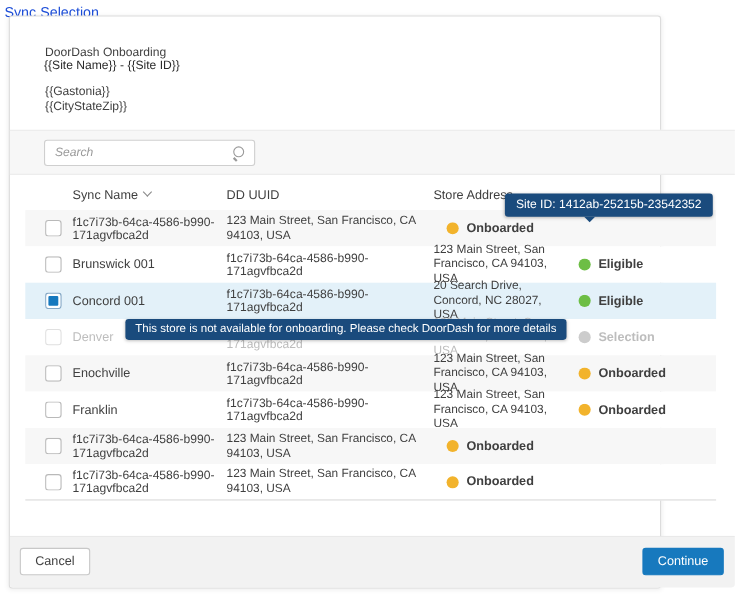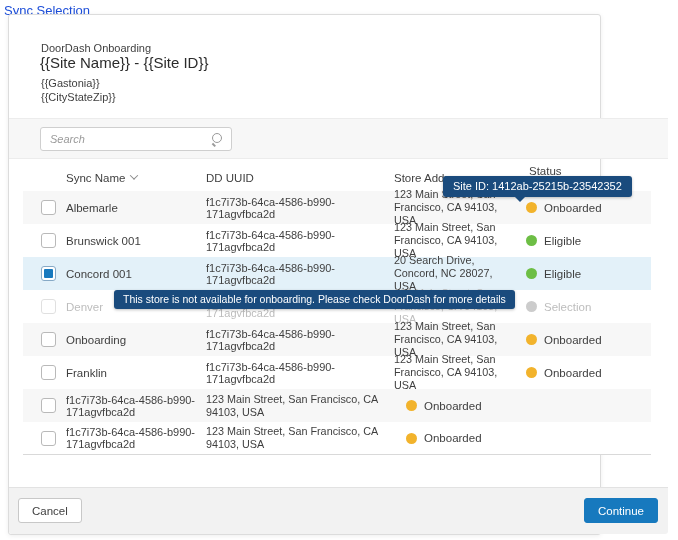--- a/index.html
+++ b/index.html
@@ -6,21 +6,21 @@
   html,body { background:#fff; }
   body { font-family:"Liberation Sans", sans-serif; color:#3f3f3f; }
   .stage { position:relative; width:678px; height:540px; background:#fff; overflow:hidden; }
 
   .page-title { position:absolute; left:4px; top:3px; font-size:13px; color:#1d4ed8; }
 
   .modal { position:absolute; left:8px; top:14px; width:593px; height:521px; background:#fff;
            border:1px solid #dcdcdc; border-radius:3px; box-shadow:0 1px 5px rgba(0,0,0,.07); }
 
   .eyebrow { position:absolute; left:32px; top:27px; font-size:11px; color:#3f3f3f; }
-  .site-title { position:absolute; left:31px; top:39px; font-size:15px; color:#2b2b2b; font-weight:400; }
+  .site-title { position:absolute; left:31px; top:39px; font-size:11px; color:#2b2b2b; font-weight:400; }
   .addr-line1 { position:absolute; left:32px; top:62px; font-size:11px; color:#3f3f3f; }
   .addr-line2 { position:absolute; left:32px; top:76px; font-size:11px; color:#3f3f3f; }
 
   .search-band { position:absolute; left:0; top:103px; width:659px; height:41px;
                  background:#f7f7f7; border-top:1px solid #ececec; border-bottom:1px solid #ececec; }
   .search-box { position:absolute; left:31px; top:8px; width:192px; height:24px; background:#fff;
                 border:1px solid #cfcfcf; border-radius:3px; display:flex; align-items:center; }
   .search-input { flex:1; border:none; outline:none; background:transparent; font-family:"Liberation Sans",sans-serif;
                   font-size:11px; color:#6e6e6e; padding:0 4px 0 9px; min-width:0; }
   .search-input::placeholder { color:#9a9a9a; font-style:italic; }
@@ -39,35 +39,35 @@
 
   .tbody { position:absolute; left:14px; top:176px; width:628px; }
   .trow { height:33px; padding-left:18px; display:grid; grid-template-columns:25px 140px 188px 120px 1fr;
           align-items:center; background:#fff; }
   .trow.shade { background:#f7f7f7; }
   .trow.selected { background:#e3f1f9; }
   .trow:last-child { border-bottom:1px solid #d9d9d9; }
   .cell { font-size:11px; color:#3f3f3f; overflow:hidden; }
   .c-name { font-size:11.5px; }
   .c-addr { font-size:10.8px; line-height:13px; padding-right:6px; }
-  .c-status { display:flex; align-items:center; padding-left:12px; }
+  .c-status { display:flex; align-items:center; padding-left:12px;font-weight:bold; }
   .dot { width:11px; height:11px; border-radius:50%; margin-right:7px; flex:0 0 auto; }
   .status-label { font-size:11.5px; }
   .trow.disabled .cell, .trow.disabled .status-label { color:#bdbdbd; }
 
   .checkbox { width:15px; height:15px; border:1px solid #b9b9b9; border-radius:3px; background:#fff;
               display:inline-flex; align-items:center; justify-content:center; cursor:pointer; }
   .checkbox .checkbox-inner { width:9px; height:9px; border-radius:1px; background:transparent; }
   .checkbox.checked { border-color:#86a9c6; }
   .checkbox.checked .checkbox-inner { background:#1779be; }
   .trow.disabled .checkbox { border-color:#e0e0e0; }
 
   .tooltip { position:absolute; background:#1a4b7d; color:#fff; border-radius:3px; white-space:nowrap;
              box-shadow:0 1px 3px rgba(0,0,0,.25); z-index:5; }
-  .tooltip-siteid { left:434px; top:161px; height:21px; line-height:21px; padding:0 10px; font-size:11px; }
+  .tooltip-siteid { left:450px; top:161px; height:21px; line-height:21px; padding:0 10px; font-size:11px; }
   .tooltip-siteid::after { content:""; position:absolute; left:72px; top:100%; border:5px solid transparent;
                            border-top-color:#1a4b7d; }
   .tooltip-unavailable { left:105px; top:275px; height:19px; line-height:19px; padding:0 9px; font-size:10.5px; }
 
   .footer { position:absolute; left:0; bottom:0; width:659px; height:47px; background:#f2f2f2;
             border-top:1px solid #e2e2e2; border-radius:0 0 3px 3px; }
   .btn { position:absolute; top:10px; height:25px; border-radius:3px; font-family:"Liberation Sans",sans-serif;
          font-size:11.5px; padding:0 13px; cursor:pointer; }
   .btn-cancel { left:9px; background:#fff; border:1px solid #c8c8c8; color:#3f3f3f; }
   .btn-continue { right:10px; background:#1779be; border:1px solid #1779be; color:#fff; }
@@ -90,31 +90,29 @@
         <input class="search-input" type="text" placeholder="Search" style="">
         <span class="mag"></span>
       </div>
     </div>
 
     <div class="thead">
       <div class="th"></div>
       <div class="th"><span>Sync Name</span><span class="chev"></span></div>
       <div class="th">DD UUID</div>
       <div class="th">Store Address</div>
-      <div class="th status">Status</div>
     </div>
 
     <div class="tbody">
   <div class="trow shade">
     <div class="cell c-check">
       <span class="checkbox">
               <span class="checkbox-inner"></span>
             </span>
     </div>
-    <div class="cell c-name">Albemarle</div>
     <div class="cell c-uuid">f1c7i73b-64ca-4586-b990-171agvfbca2d</div>
     <div class="cell c-addr">123 Main Street, San Francisco, CA 94103, USA</div>
     <div class="cell c-status">
       <span class="dot" style="background: rgb(242, 179, 44);"></span>
       <span class="status-label">Onboarded</span>
     </div>
   </div>
 
   <div class="trow">
     <div class="cell c-check">
@@ -160,21 +158,21 @@
       <span class="status-label">Selection</span>
     </div>
   </div>
 
   <div class="trow shade">
     <div class="cell c-check">
       <span class="checkbox">
               <span class="checkbox-inner"></span>
             </span>
     </div>
-    <div class="cell c-name">Onboarding</div>
+    <div class="cell c-name">Enochville</div>
     <div class="cell c-uuid">f1c7i73b-64ca-4586-b990-171agvfbca2d</div>
     <div class="cell c-addr">123 Main Street, San Francisco, CA 94103, USA</div>
     <div class="cell c-status">
       <span class="dot" style="background: rgb(242, 179, 44);"></span>
       <span class="status-label">Onboarded</span>
     </div>
   </div>
 
   <div class="trow">
     <div class="cell c-check">

